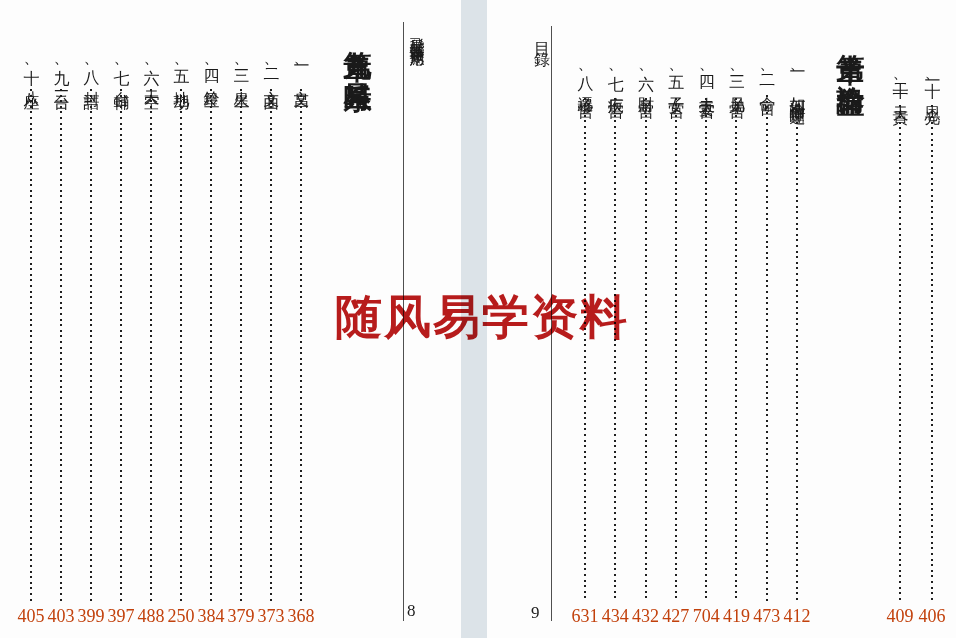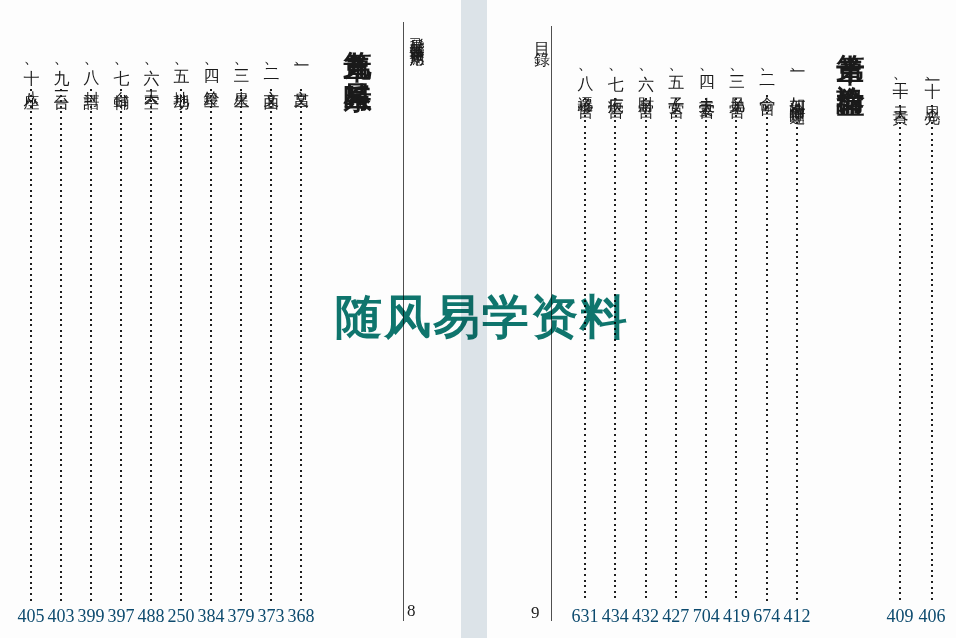--- a/index.html
+++ b/index.html
@@ -39,34 +39,34 @@
     width:30px; height:100%;
   }
   .entries-cont .col { width:32px; }
   .col .label { font-size:16px; letter-spacing:2.5px; }
   .leader {
     flex:1 1 auto; width:2px; margin:6px 0 3px 0;
     background:repeating-linear-gradient(to bottom,
       #1f1f1f 0px, #1f1f1f 2px, transparent 2px, transparent 5.6px);
   }
   .pagenum {
-    height:24px; line-height:24px; font-size:18px; color:#0c4a6e;
+    height:24px; line-height:24px; font-size:18px; color:#c2410c;
     font-family:"Liberation Serif", serif;
   }
   .folio {
     position:absolute; font-size:17px; color:#1c1c1c;
     font-family:"Liberation Serif", serif;
   }
   .folio-left  { left:407px; top:601px; }
   .folio-right { left:531px; top:603px; }
   .watermark {
     position:absolute; left:335px; top:286px; z-index:5;
     font-family:"Liberation Sans", sans-serif;
     font-size:47px; font-weight:700; letter-spacing:2px;
-    color:#0f766e; white-space:nowrap;
+    color:#b91c1c; white-space:nowrap;
     mix-blend-mode:multiply;
   }
 </style>
 </head>
 <body>
 
 <div class="spread">
 
   <div class="gutter"></div>
 
@@ -149,21 +149,21 @@
 
   <div class="entries entries-right">
     <div class="col">
       <span class="vtext label">一、如何論命斷運</span>
       <span class="leader"></span>
       <span class="pagenum">412</span>
     </div>
     <div class="col">
       <span class="vtext label">二、命宮</span>
       <span class="leader"></span>
-      <span class="pagenum">674</span>
+      <span class="pagenum">473</span>
     </div>
     <div class="col">
       <span class="vtext label">三、兄弟宮</span>
       <span class="leader"></span>
       <span class="pagenum">419</span>
     </div>
     <div class="col">
       <span class="vtext label">四、夫妻宮</span>
       <span class="leader"></span>
       <span class="pagenum">704</span>

